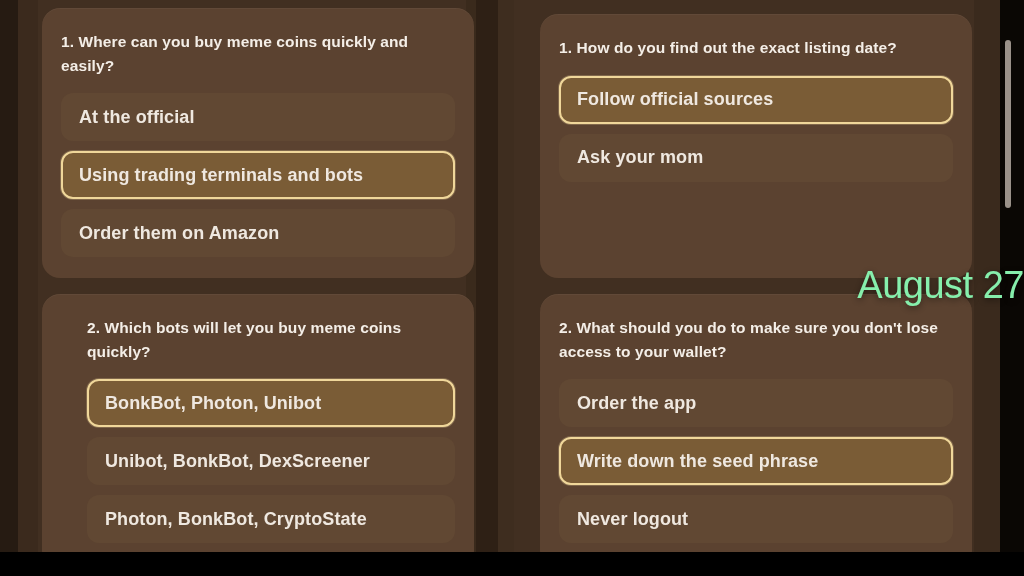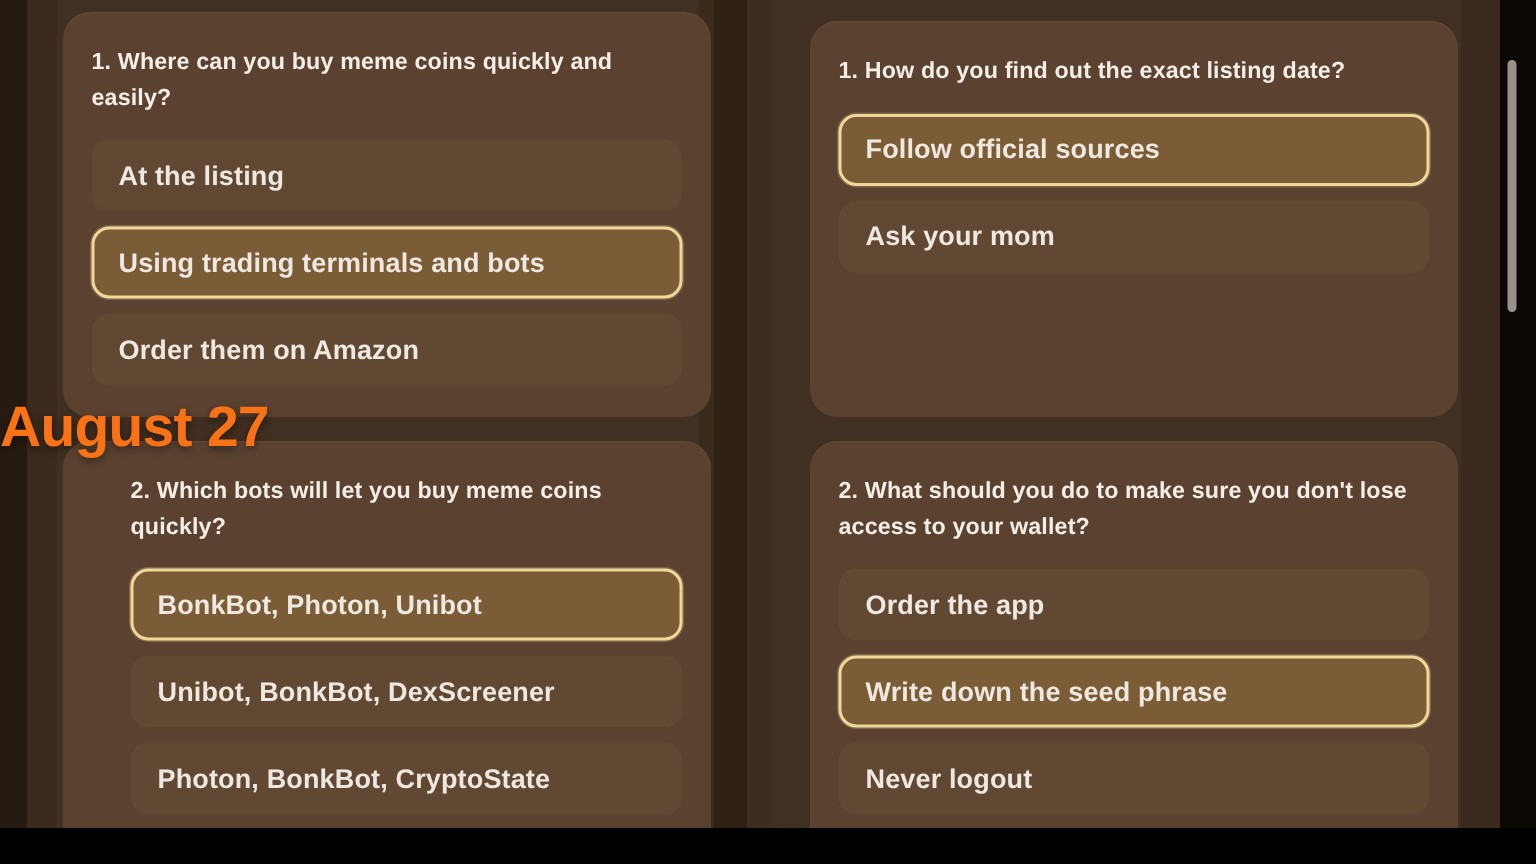--- a/index.html
+++ b/index.html
@@ -103,24 +103,24 @@
   }
 
   .option-label { pointer-events: none; }
 
   
   .date-overlay {
     position: absolute;
     left: 0;
     right: 0;
     top: 264px;
-    text-align: left;
-    color: #f97316;
+    text-align: right;
+    color: #86efac;
     font-size: 38px;
-    font-weight: bold;
+    font-weight: normal;
     letter-spacing: -0.5px;
     text-shadow: 0 2px 6px rgba(0,0,0,0.45);
     pointer-events: none;
     z-index: 20;
   }
 
   
   .scrollbar-track {
     position: absolute;
     top: 0;
@@ -152,21 +152,21 @@
   <div class="bg-band band-gutter-c"></div>
   <div class="bg-band band-right-rail"></div>
   <div class="bg-band band-far-right"></div>
 
   <div class="column column-left">
 
     <div class="qcard qcard-1">
       <div class="question-text">1. Where can you buy meme coins quickly and easily?</div>
       <div class="options">
         <div class="option">
-          <span class="option-label">At the listing</span>
+          <span class="option-label">At the official</span>
         </div>
         <div class="option selected">
           <span class="option-label">Using trading terminals and bots</span>
         </div>
         <div class="option">
           <span class="option-label">Order them on Amazon</span>
         </div>
       </div>
     </div>
 

